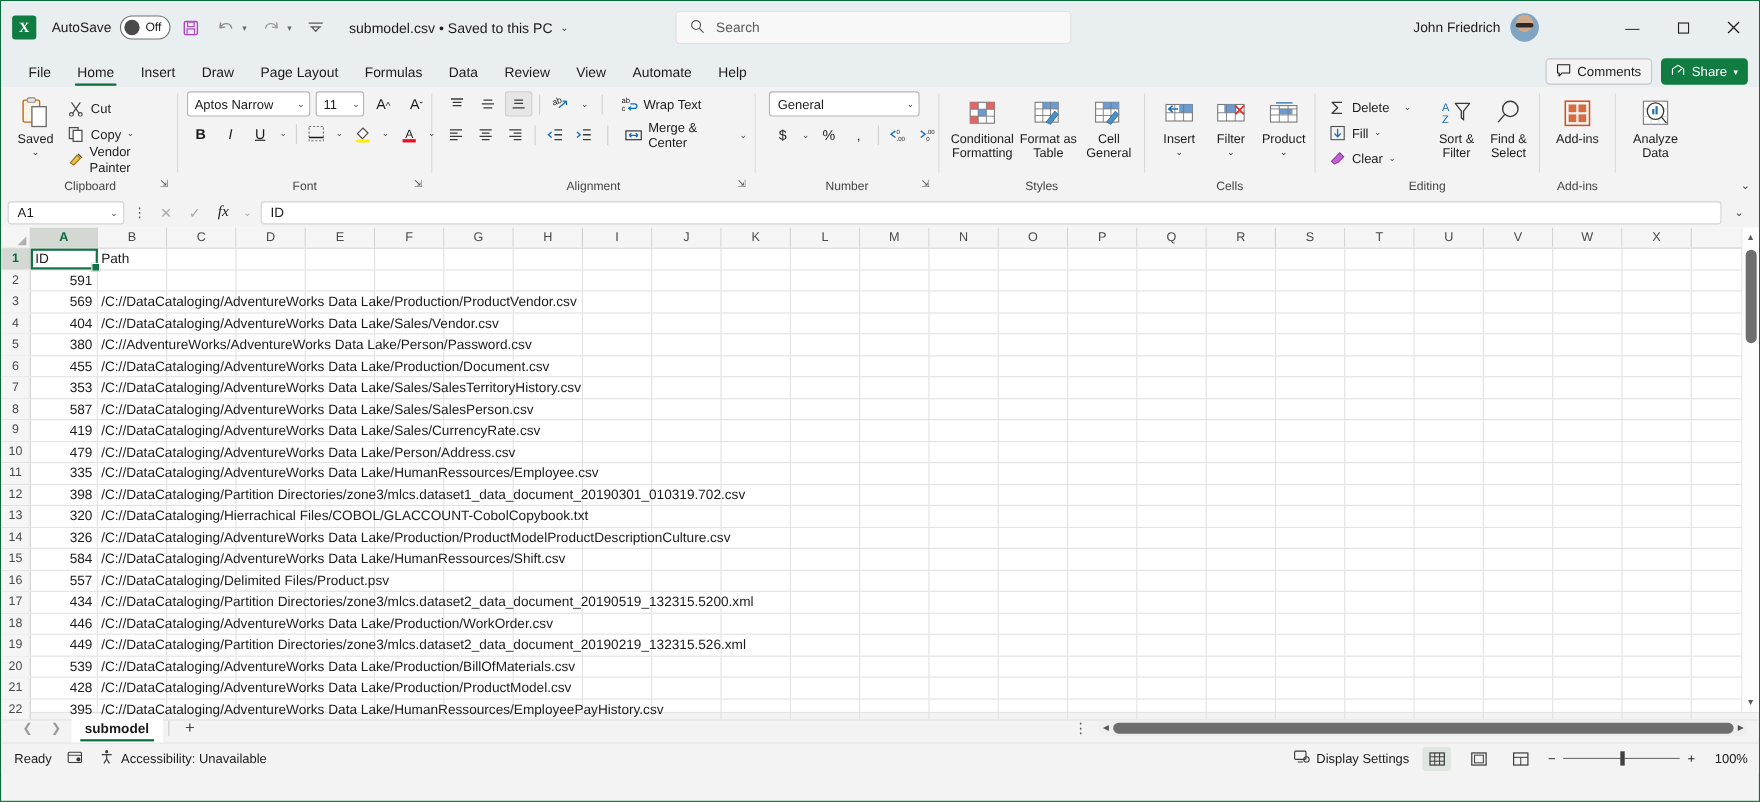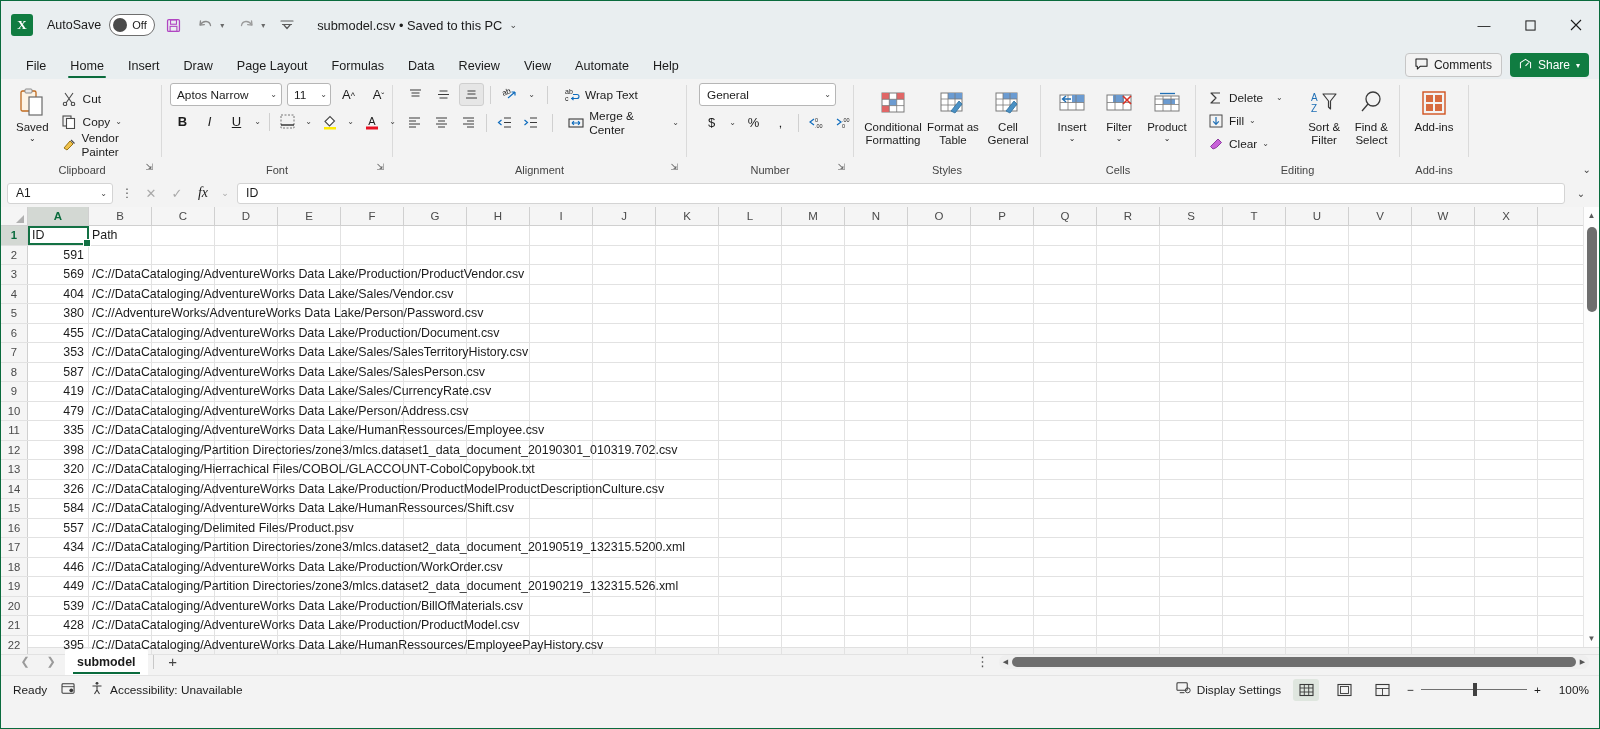--- a/index.html
+++ b/index.html
@@ -299,21 +299,34 @@
     <div class="tb-icon">
       <svg width="14" height="12" viewBox="0 0 14 12">
           <path d="M1 2 H13 M2.5 5.5 H11.5 M7 9.5 L4 6 M7 9.5 L10 6" stroke="#5a5a5a" stroke-width="1.2" fill="none" stroke-linecap="round"></path>
         </svg>
     </div>
     <div class="doc-title">
       <span>submodel.csv • Saved to this PC</span>
       <span class="chev">⌄</span>
     </div>
 
-
+    <div class="searchbox">
+      <span>
+        <svg width="14" height="14" viewBox="0 0 16 16">
+            <circle cx="6.6" cy="6.6" r="4.6" fill="none" stroke="#5a5a5a" stroke-width="1.2"></circle>
+            <path d="M10.2 10.2 L14 14.3" stroke="#5a5a5a" stroke-width="1.2" stroke-linecap="round"></path>
+          </svg>
+      </span>
+      <span class="ph">Search</span>
+    </div>
+
+    <div class="user-area">
+      <span class="user-name">John Friedrich</span>
+      <span class="avatar"></span>
+    </div>
 
     <div class="wincontrols">
       <div class="wc">—</div>
       <div class="wc">
         <svg width="11" height="11" viewBox="0 0 12 12">
             <rect x="1" y="1" width="10" height="10" fill="none" stroke="#1b1b1b" stroke-width="1.1"></rect>
           </svg>
       </div>
       <div class="wc close">
         <svg width="12" height="12" viewBox="0 0 12 12">
@@ -768,20 +781,35 @@
               </svg>
           </span>
           <span class="cap">Add-ins</span>
         </div>
       </div>
       <div class="rgroup-label">Add-ins</div>
     </div>
     <div class="rsep"></div>
 
     <div class="rgroup" style="width:64px">
+      <div class="rgroup-body" style="justify-content:center">
+        <div class="bigbtn" style="width:56px">
+          <span class="glyph">
+            <svg width="28" height="26" viewBox="0 0 28 26">
+                <rect x="3" y="2" width="22" height="21" fill="#fff" stroke="#7a7a7a" stroke-width="1"></rect>
+                <path d="M10 2 V23 M17 2 V23 M3 9 H25 M3 16 H25" stroke="#cfcfcf" stroke-width="0.8"></path>
+                <circle cx="14" cy="11" r="7.5" fill="#fff" stroke="#3a3a3a" stroke-width="1.2"></circle>
+                <rect x="11" y="9" width="2" height="5" fill="#1f6fb5"></rect>
+                <rect x="14" y="6.5" width="2" height="7.5" fill="#1f6fb5"></rect>
+                <path d="M19.5 16.5 L24 22" stroke="#3a3a3a" stroke-width="1.2"></path>
+              </svg>
+          </span>
+          <span class="cap">Analyze Data</span>
+        </div>
+      </div>
       <div class="rgroup-label"></div>
     </div>
 
     <div class="ribbon-collapse">⌄</div>
   </div>
 
   <div class="fbar">
     <div class="namebox">
       <span>A1</span>
       <span class="chev-sm">⌄</span>

